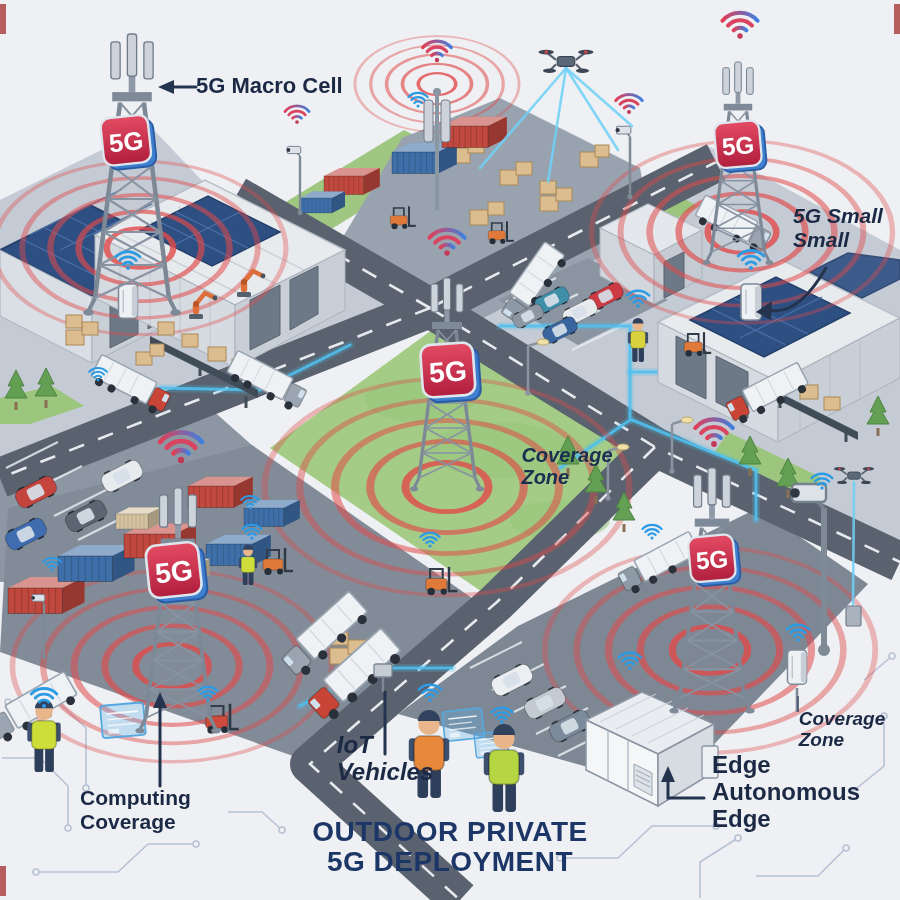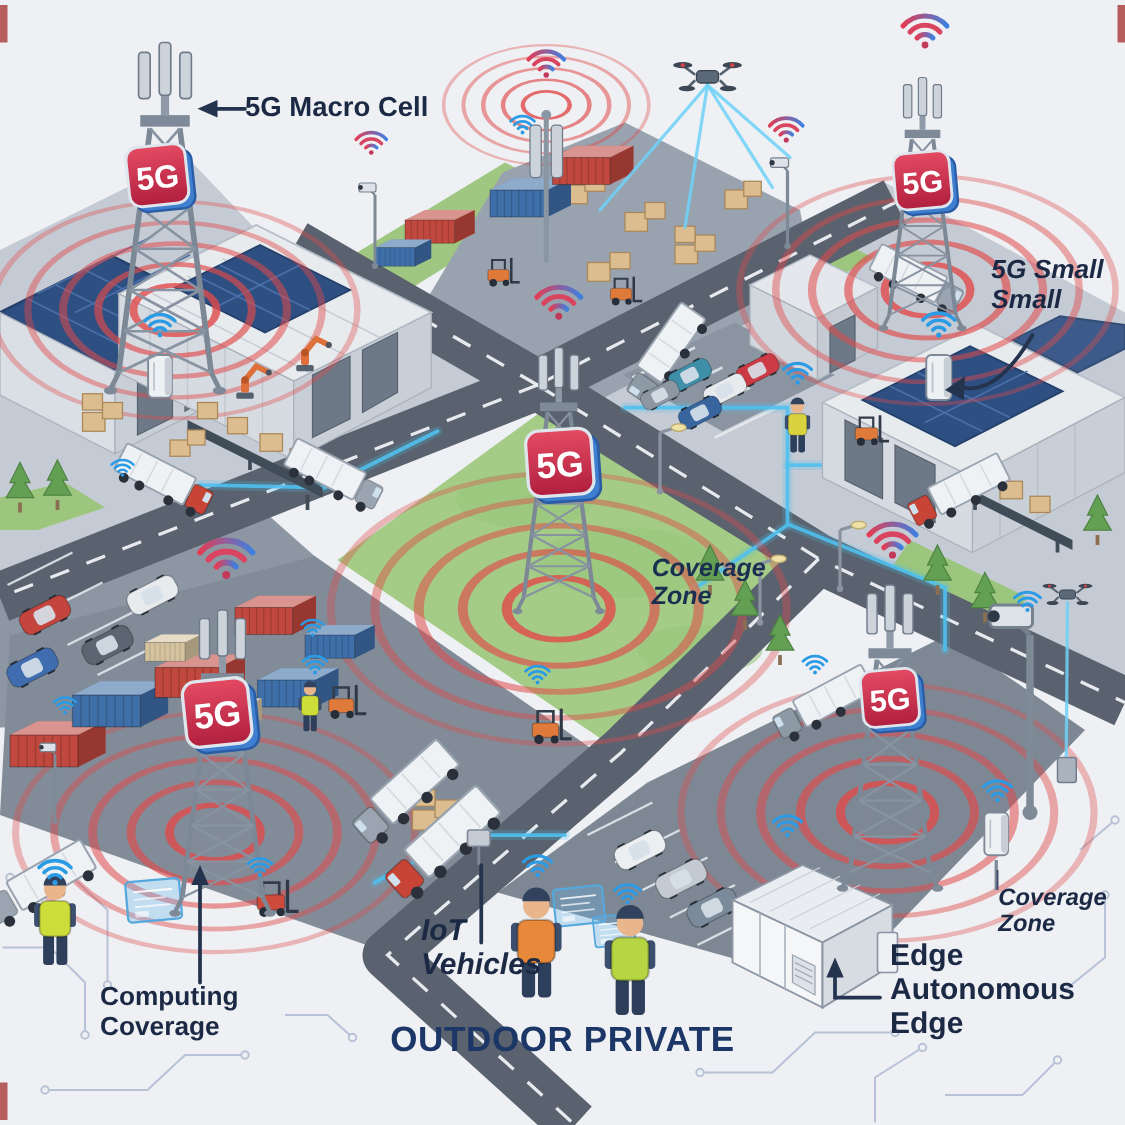--- a/index.html
+++ b/index.html
@@ -627,15 +627,16 @@
     <div>IoT</div>
     <div>Vehicles</div>
   </div>
   <div class="lbl" style="left:712px;top:752px;font-size:24px;">
     <div>Edge</div>
     <div>Autonomous</div>
     <div>Edge</div>
   </div>
   <div class="title">
     <div>OUTDOOR PRIVATE</div>
+    <div>5G DEPLOYMENT</div>
   </div>
 </div>
 </div>
 
 </body></html>

